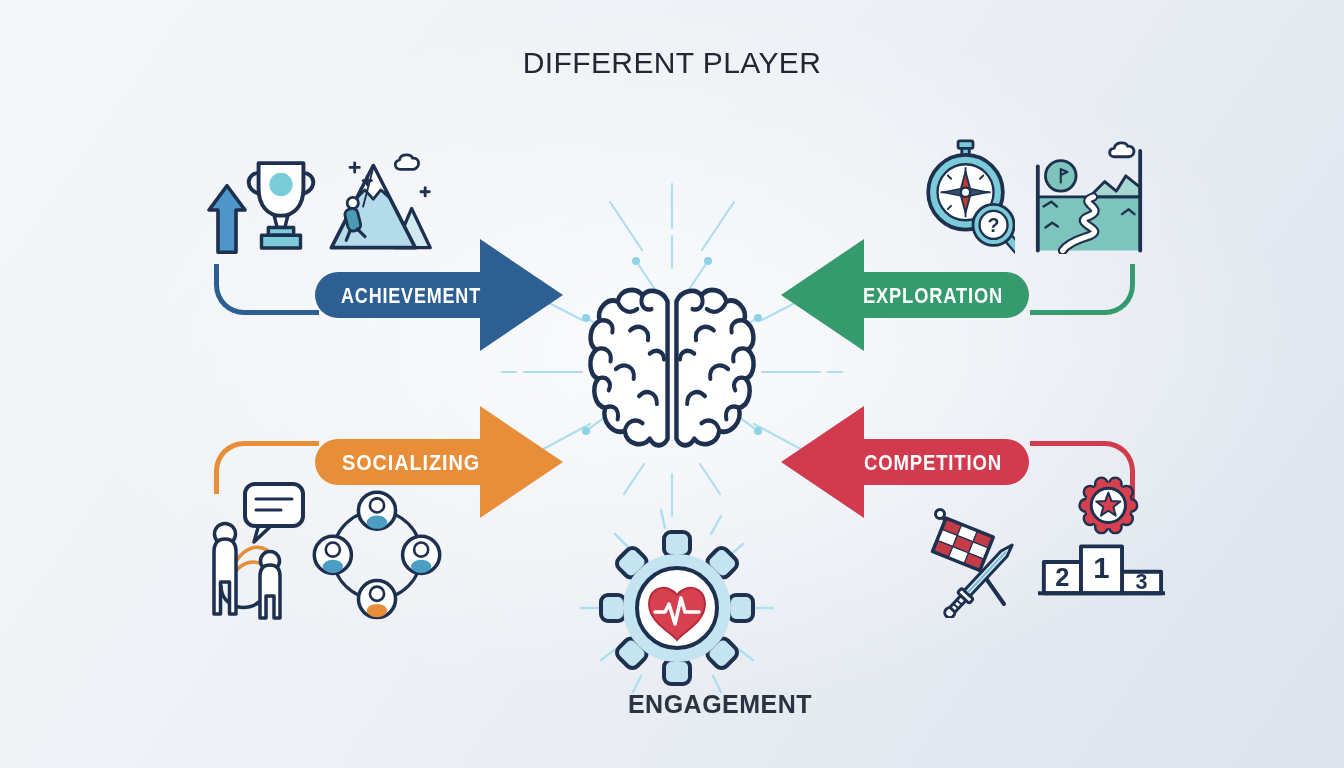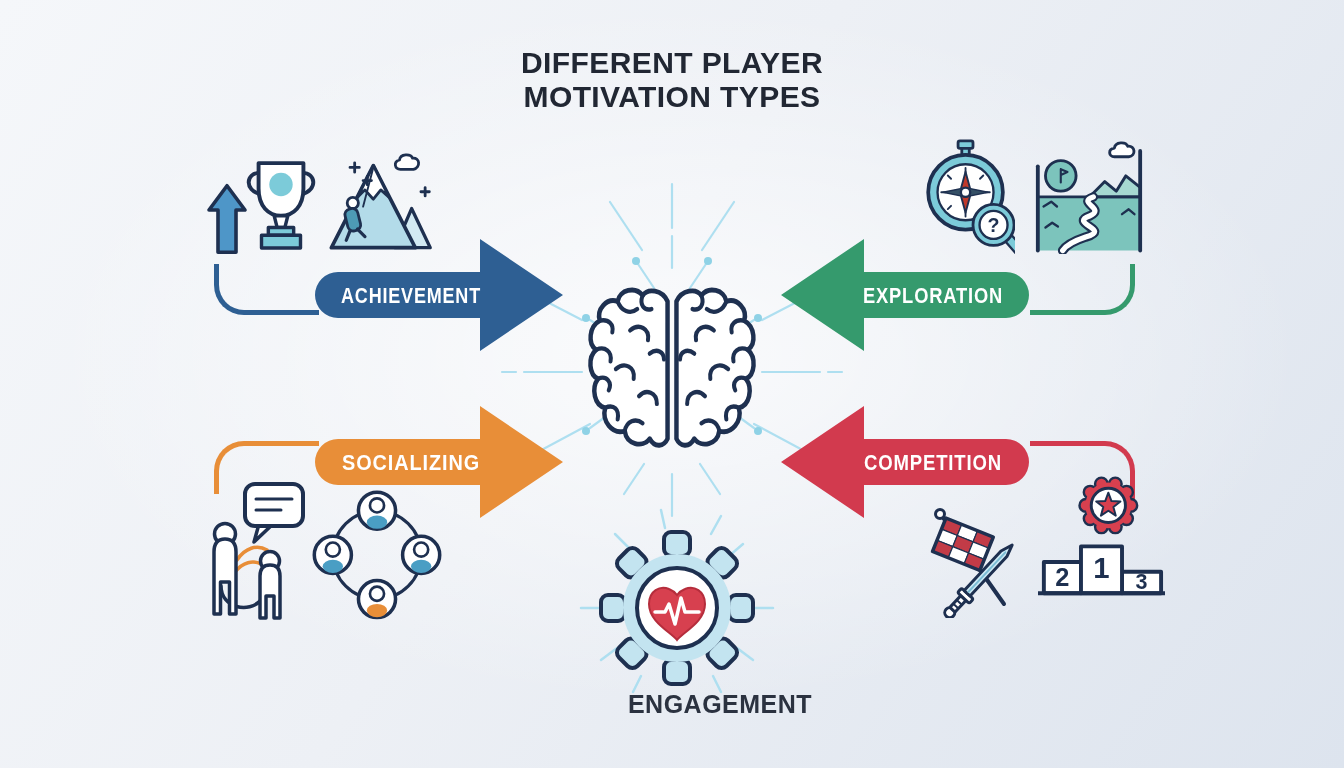--- a/index.html
+++ b/index.html
@@ -6,21 +6,21 @@
   body{font-family:"Liberation Sans",sans-serif;}
   #canvas{
     position:relative;width:1344px;height:768px;overflow:hidden;
     background:
       radial-gradient(ellipse 900px 500px at 50% 46%, rgba(255,255,255,.75), rgba(255,255,255,0) 70%),
       linear-gradient(125deg,var(--bg-light,#f5f7fa) 0%,#edf0f5 45%,var(--bg-dark,#dde4ee) 100%);
   }
   .abs{position:absolute;}
   #title{
     left:0;top:46px;width:100%;text-align:center;
-    font-size:30px;font-weight:bold;line-height:34px;letter-spacing:.4px;
+    font-size:30px;font-weight:normal;line-height:34px;letter-spacing:.4px;
     color:var(--title,#212733);
   }
   .arrow-label{
     font-weight:bold;font-size:22px;letter-spacing:1px;
     fill:var(--label-text,#fff);
     font-family:"Liberation Sans",sans-serif;
   }
   .bracket{position:absolute;}
   .bracket.bl{border-left:5px solid;border-bottom:5px solid;border-bottom-left-radius:30px;}
   .bracket.tl{border-left:5px solid;border-top:5px solid;border-top-left-radius:30px;}
@@ -32,21 +32,20 @@
   }
   svg text{font-family:"Liberation Sans",sans-serif;font-weight:bold;}
 </style>
 </head>
 <body>
 
 <div id="canvas">
 
   <div id="title" class="abs">
     <div>DIFFERENT PLAYER</div>
-    <div>MOTIVATION TYPES</div>
   </div>
 
   <svg class="abs" style="left:462px;top:172px;" width="420" height="400" viewBox="0 0 420 400">
     <g stroke="var(--ray,#aedff0)" stroke-width="2.2" stroke-linecap="round" fill="none">
       <line x1="210" y1="12" x2="210" y2="56"></line>
       <line x1="210" y1="64" x2="210" y2="96"></line>
       <line x1="148" y1="30" x2="180" y2="78"></line>
       <line x1="272" y1="30" x2="240" y2="78"></line>
       <line x1="62" y1="118" x2="120" y2="148"></line>
       <line x1="358" y1="118" x2="300" y2="148"></line>

